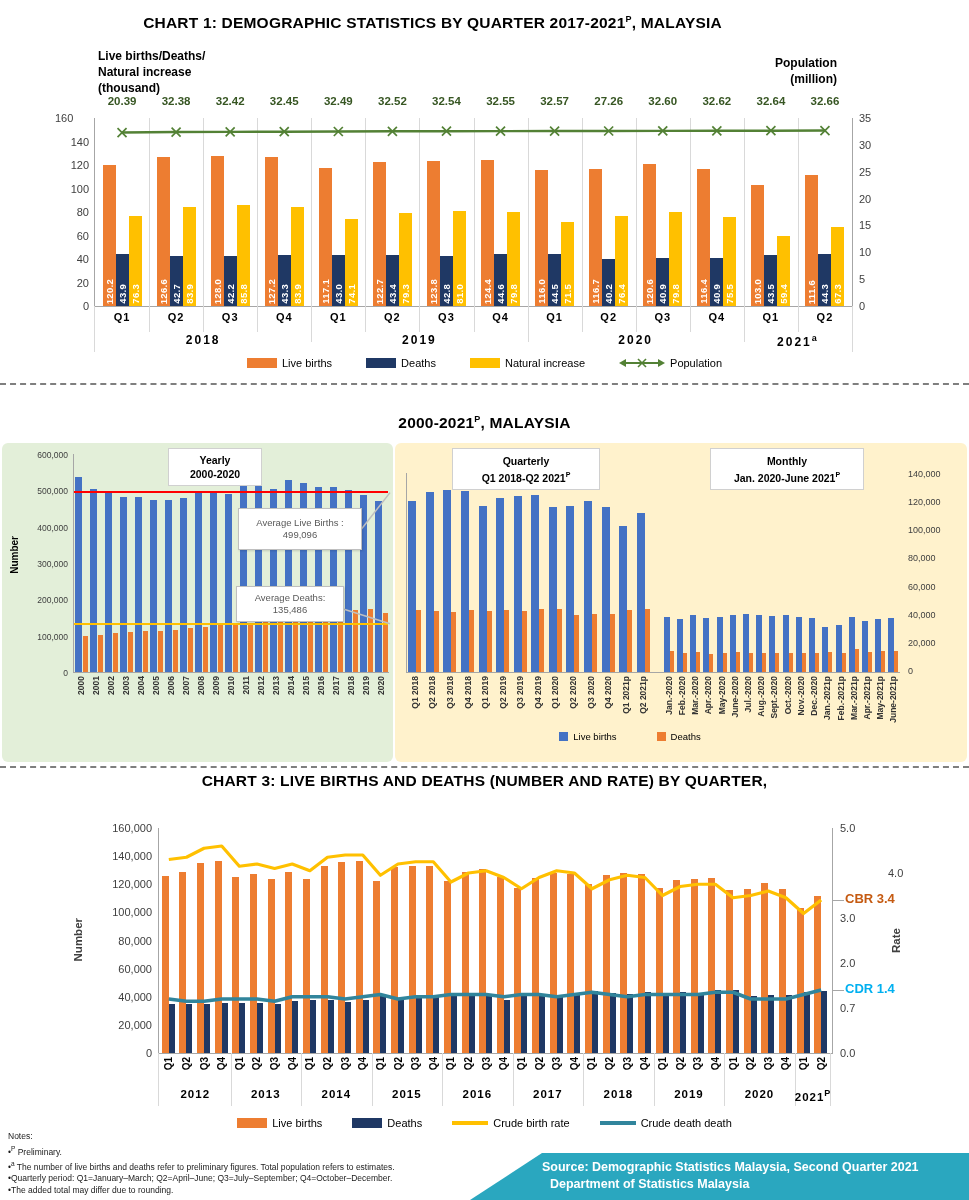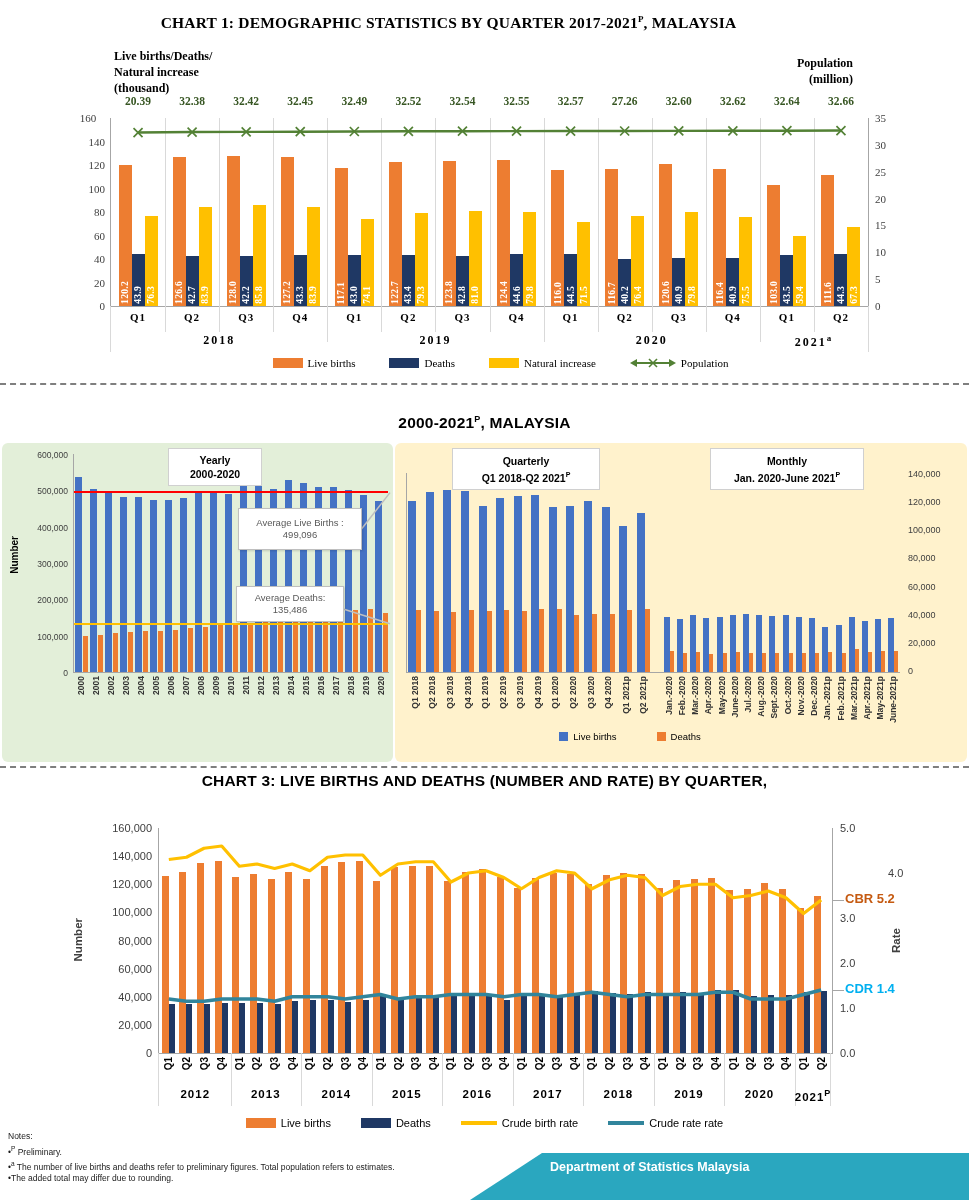--- a/index.html
+++ b/index.html
@@ -26,36 +26,36 @@
   .chip{display:inline-block;}
   .notes{position:absolute;font-size:8.5px;line-height:11.5px;color:#1a1a1a;}
   .notes .nsup{font-size:6.5px;vertical-align:super;}
   .source{position:absolute;color:#fff;font-weight:bold;font-size:12.5px;line-height:17px;}
 </style>
 </head>
 <body>
 
 <div class="page">
 
-  <div class="abs" id="c1" style="left:16px;top:0;width:865px;height:385px;font-family:Liberation Serif, serif;">
+  <div class="abs" id="c1" style="left:0;top:0;width:865px;height:385px;">
     <div class="title" style="top:14px;"><span>CHART 1: DEMOGRAPHIC STATISTICS BY QUARTER 2017-2021</span><sup>P</sup><span>, MALAYSIA</span></div>
     <div class="abs" style="left:98px;top:48px;font-weight:bold;font-size:12px;line-height:16px;">
       <div>Live births/Deaths/</div>
       <div>Natural increase</div>
       <div>(thousand)</div>
     </div>
     <div class="abs" style="right:28px;top:55px;font-weight:bold;font-size:12px;line-height:16px;text-align:right;">
       <div>Population</div>
       <div>(million)</div>
     </div>
     <div class="abs" id="c1-plot" style="left:0;top:0;width:969px;height:385px;">
         <div class="axline" style="left: 94px; top: 118px; width: 1px; height: 188px;"></div>
         <div class="axline" style="left: 852px; top: 118px; width: 1px; height: 188px;"></div>
         <div class="axline" style="left: 94px; top: 306px; width: 759px; height: 1px;"></div>
-        <div class="tick" style="left: 55px; top: 112px; width: 34px; text-align: center;">160</div>
+        <div class="tick" style="left: 55px; top: 112px; width: 34px; text-align: left;">160</div>
         <div class="tick" style="left: 55px; top: 135.5px; width: 34px; text-align: right;">140</div>
         <div class="tick" style="left: 55px; top: 159px; width: 34px; text-align: right;">120</div>
         <div class="tick" style="left: 55px; top: 182.5px; width: 34px; text-align: right;">100</div>
         <div class="tick" style="left: 55px; top: 206px; width: 34px; text-align: right;">80</div>
         <div class="tick" style="left: 55px; top: 229.5px; width: 34px; text-align: right;">60</div>
         <div class="tick" style="left: 55px; top: 253px; width: 34px; text-align: right;">40</div>
         <div class="tick" style="left: 55px; top: 276.5px; width: 34px; text-align: right;">20</div>
         <div class="tick" style="left: 55px; top: 300px; width: 34px; text-align: right;">0</div>
         <div class="tick" style="left: 859px; top: 112px;">35</div>
         <div class="tick" style="left: 859px; top: 138.857px;">30</div>
@@ -643,21 +643,21 @@
         <div class="tick" style="left: 88px; top: 138.375px; width: 64px; text-align: right;">100,000</div>
         <div class="tick" style="left: 88px; top: 166.5px; width: 64px; text-align: right;">80,000</div>
         <div class="tick" style="left: 88px; top: 194.625px; width: 64px; text-align: right;">60,000</div>
         <div class="tick" style="left: 88px; top: 222.75px; width: 64px; text-align: right;">40,000</div>
         <div class="tick" style="left: 88px; top: 250.875px; width: 64px; text-align: right;">20,000</div>
         <div class="tick" style="left: 88px; top: 279px; width: 64px; text-align: right;">0</div>
         <div class="tick" style="left: 840px; top: 54px;">5.0</div>
         <div class="tick" style="left: 888px; top: 99px;">4.0</div>
         <div class="tick" style="left: 840px; top: 144px;">3.0</div>
         <div class="tick" style="left: 840px; top: 189px;">2.0</div>
-        <div class="tick" style="left: 840px; top: 234px;">1.0</div>
+        <div class="tick" style="left: 840px; top: 234px;">0.7</div>
         <div class="tick" style="left: 840px; top: 279px;">0.0</div>
         <div class="vcell" style="left: 70px; top: 150px; width: 16px;">
           <span class="vtext" style="font-size: 11.5px; font-weight: bold; color: rgb(64, 64, 64);">Number</span>
         </div>
         <div class="vcell" style="left: 888px; top: 160px; width: 16px;">
           <span class="vtext" style="font-size: 11.5px; font-weight: bold; color: rgb(64, 64, 64);">Rate</span>
         </div>
         <div style="position: absolute; left: 161.816px; top: 107.812px; width: 7px; height: 177.188px; background: rgb(237, 125, 49);"></div>
         <div style="position: absolute; left: 168.816px; top: 236.484px; width: 6px; height: 48.5156px; background: rgb(31, 56, 100);"></div>
         <div class="vcell" style="left: 160.816px; top: 289px; width: 16px;">
@@ -868,49 +868,51 @@
         <div style="position: absolute; left: 724.211px; top: 320px; width: 70.5263px; text-align: center; font-weight: bold; font-size: 11.5px; letter-spacing: 1px;">2020</div>
         <div class="gline" style="left: 794.737px; top: 285px; width: 1px; height: 53px;"></div>
         <div style="position: absolute; left: 794.737px; top: 320px; width: 35.2632px; text-align: center; font-weight: bold; font-size: 11.5px; letter-spacing: 1px;">2021<sup class="suplb">P</sup></div>
         <div class="gline" style="left: 830px; top: 285px; width: 1px; height: 53px;"></div>
         <svg width="670" height="225" style="position: absolute; left: 160px; top: 60px; overflow: visible;">
           <polyline points="8.81578947368421,31.5 26.44736842105263,29.25000000000003 44.078947368421055,20.25 61.71052631578947,18.00000000000003 79.34210526315789,38.24999999999997 96.97368421052632,36 114.60526315789474,40.50000000000003 132.23684210526315,36 149.8684210526316,42.75 167.5,29.25000000000003 185.1315789473684,26.99999999999997 202.76315789473685,26.99999999999997 220.39473684210526,47.25 238.0263157894737,36 255.6578947368421,33.75 273.2894736842105,33.75 290.92105263157896,54 308.5526315789474,45 326.1842105263158,42.75 343.8157894736842,49.5 361.44736842105266,60.75 379.07894736842104,49.5 396.7105263157895,42.75 414.3421052631579,45 431.9736842105263,60.75 449.60526315789474,51.75 467.2368421052632,47.25 484.86842105263156,49.5 502.5,67.5 520.1315789473684,58.5 537.7631578947369,56.25 555.3947368421053,56.25 573.0263157894736,69.75 590.6578947368421,67.5 608.2894736842105,63 625.921052631579,69.75 643.5526315789474,85.5 661.1842105263158,72" fill="none" stroke="#FFC000" stroke-width="3.2" stroke-linejoin="round"></polyline>
           <polyline points="8.81578947368421,171 26.44736842105263,173.25 44.078947368421055,173.25 61.71052631578947,171 79.34210526315789,171 96.97368421052632,171 114.60526315789474,173.25 132.23684210526315,168.75 149.8684210526316,168.75 167.5,168.75 185.1315789473684,171 202.76315789473685,168.75 220.39473684210526,166.5 238.0263157894737,171 255.6578947368421,168.75 273.2894736842105,168.75 290.92105263157896,166.5 308.5526315789474,166.5 326.1842105263158,166.5 343.8157894736842,168.75 361.44736842105266,166.5 379.07894736842104,166.5 396.7105263157895,168.75 414.3421052631579,166.5 431.9736842105263,164.25 449.60526315789474,166.5 467.2368421052632,168.75 484.86842105263156,166.5 502.5,166.5 520.1315789473684,166.5 537.7631578947369,166.5 555.3947368421053,164.25 573.0263157894736,164.25 590.6578947368421,171 608.2894736842105,171 625.921052631579,171 643.5526315789474,166.5 661.1842105263158,162" fill="none" stroke="#31859C" stroke-width="3.6" stroke-linejoin="round"></polyline>
         </svg>
         <div class="axline" style="left: 832px; top: 132px; width: 12px; height: 1px;"></div>
         <div class="axline" style="left: 832px; top: 222px; width: 12px; height: 1px;"></div>
-        <div style="position: absolute; left: 845px; top: 123px; font-weight: bold; font-size: 13px; color: rgb(197, 90, 17);">CBR 5.2</div>
+        <div style="position: absolute; left: 845px; top: 123px; font-weight: bold; font-size: 13px; color: rgb(197, 90, 17);">CBR 3.4</div>
         <div style="position: absolute; left: 845px; top: 213px; font-weight: bold; font-size: 13px; color: rgb(0, 176, 240);">CDR 1.4</div>
       </div>
     <div class="legend" id="c3-legend" style="left:0;top:349px;width:969px;gap:30px;">
         <div class="item">
           <div class="chip" style="width: 30px; height: 10px; background: rgb(237, 125, 49);"></div>
           <div>Live births</div>
         </div>
         <div class="item">
           <div class="chip" style="width: 30px; height: 10px; background: rgb(31, 56, 100);"></div>
           <div>Deaths</div>
         </div>
         <div class="item">
           <div class="chip" style="width: 36px; height: 3.5px; background: rgb(255, 192, 0);"></div>
           <div>Crude birth rate</div>
         </div>
         <div class="item">
           <div class="chip" style="width: 36px; height: 3.5px; background: rgb(49, 133, 156);"></div>
-          <div>Crude rate rate</div>
+          <div>Crude death death</div>
         </div>
       </div>
   </div>
 
   <div class="notes" id="notes" style="left:8px;top:1131px;width:470px;">
       <div>Notes:</div>
       <div><span>•</span><span class="nsup">P</span><span> Preliminary.</span></div>
       <div><span>•</span><span class="nsup">a</span><span> The number of live births and deaths refer to preliminary figures. Total population refers to estimates.</span></div>
+      <div><span>•</span><span>Quarterly period: Q1=January–March; Q2=April–June; Q3=July–September; Q4=October–December.</span></div>
       <div><span>•</span><span>The added total may differ due to rounding.</span></div>
     </div>
 
   <div class="abs" style="left:470px;top:1153px;width:499px;height:47px;background:#2AA7BF;clip-path:polygon(72px 0,100% 0,100% 100%,0 100%);">
     <div class="source" style="left:72px;top:6px;">
+      <div>Source: Demographic Statistics Malaysia, Second Quarter 2021</div>
       <div style="padding-left:8px;">Department of Statistics Malaysia</div>
     </div>
   </div>
 
 </div>
 
 </body></html>

